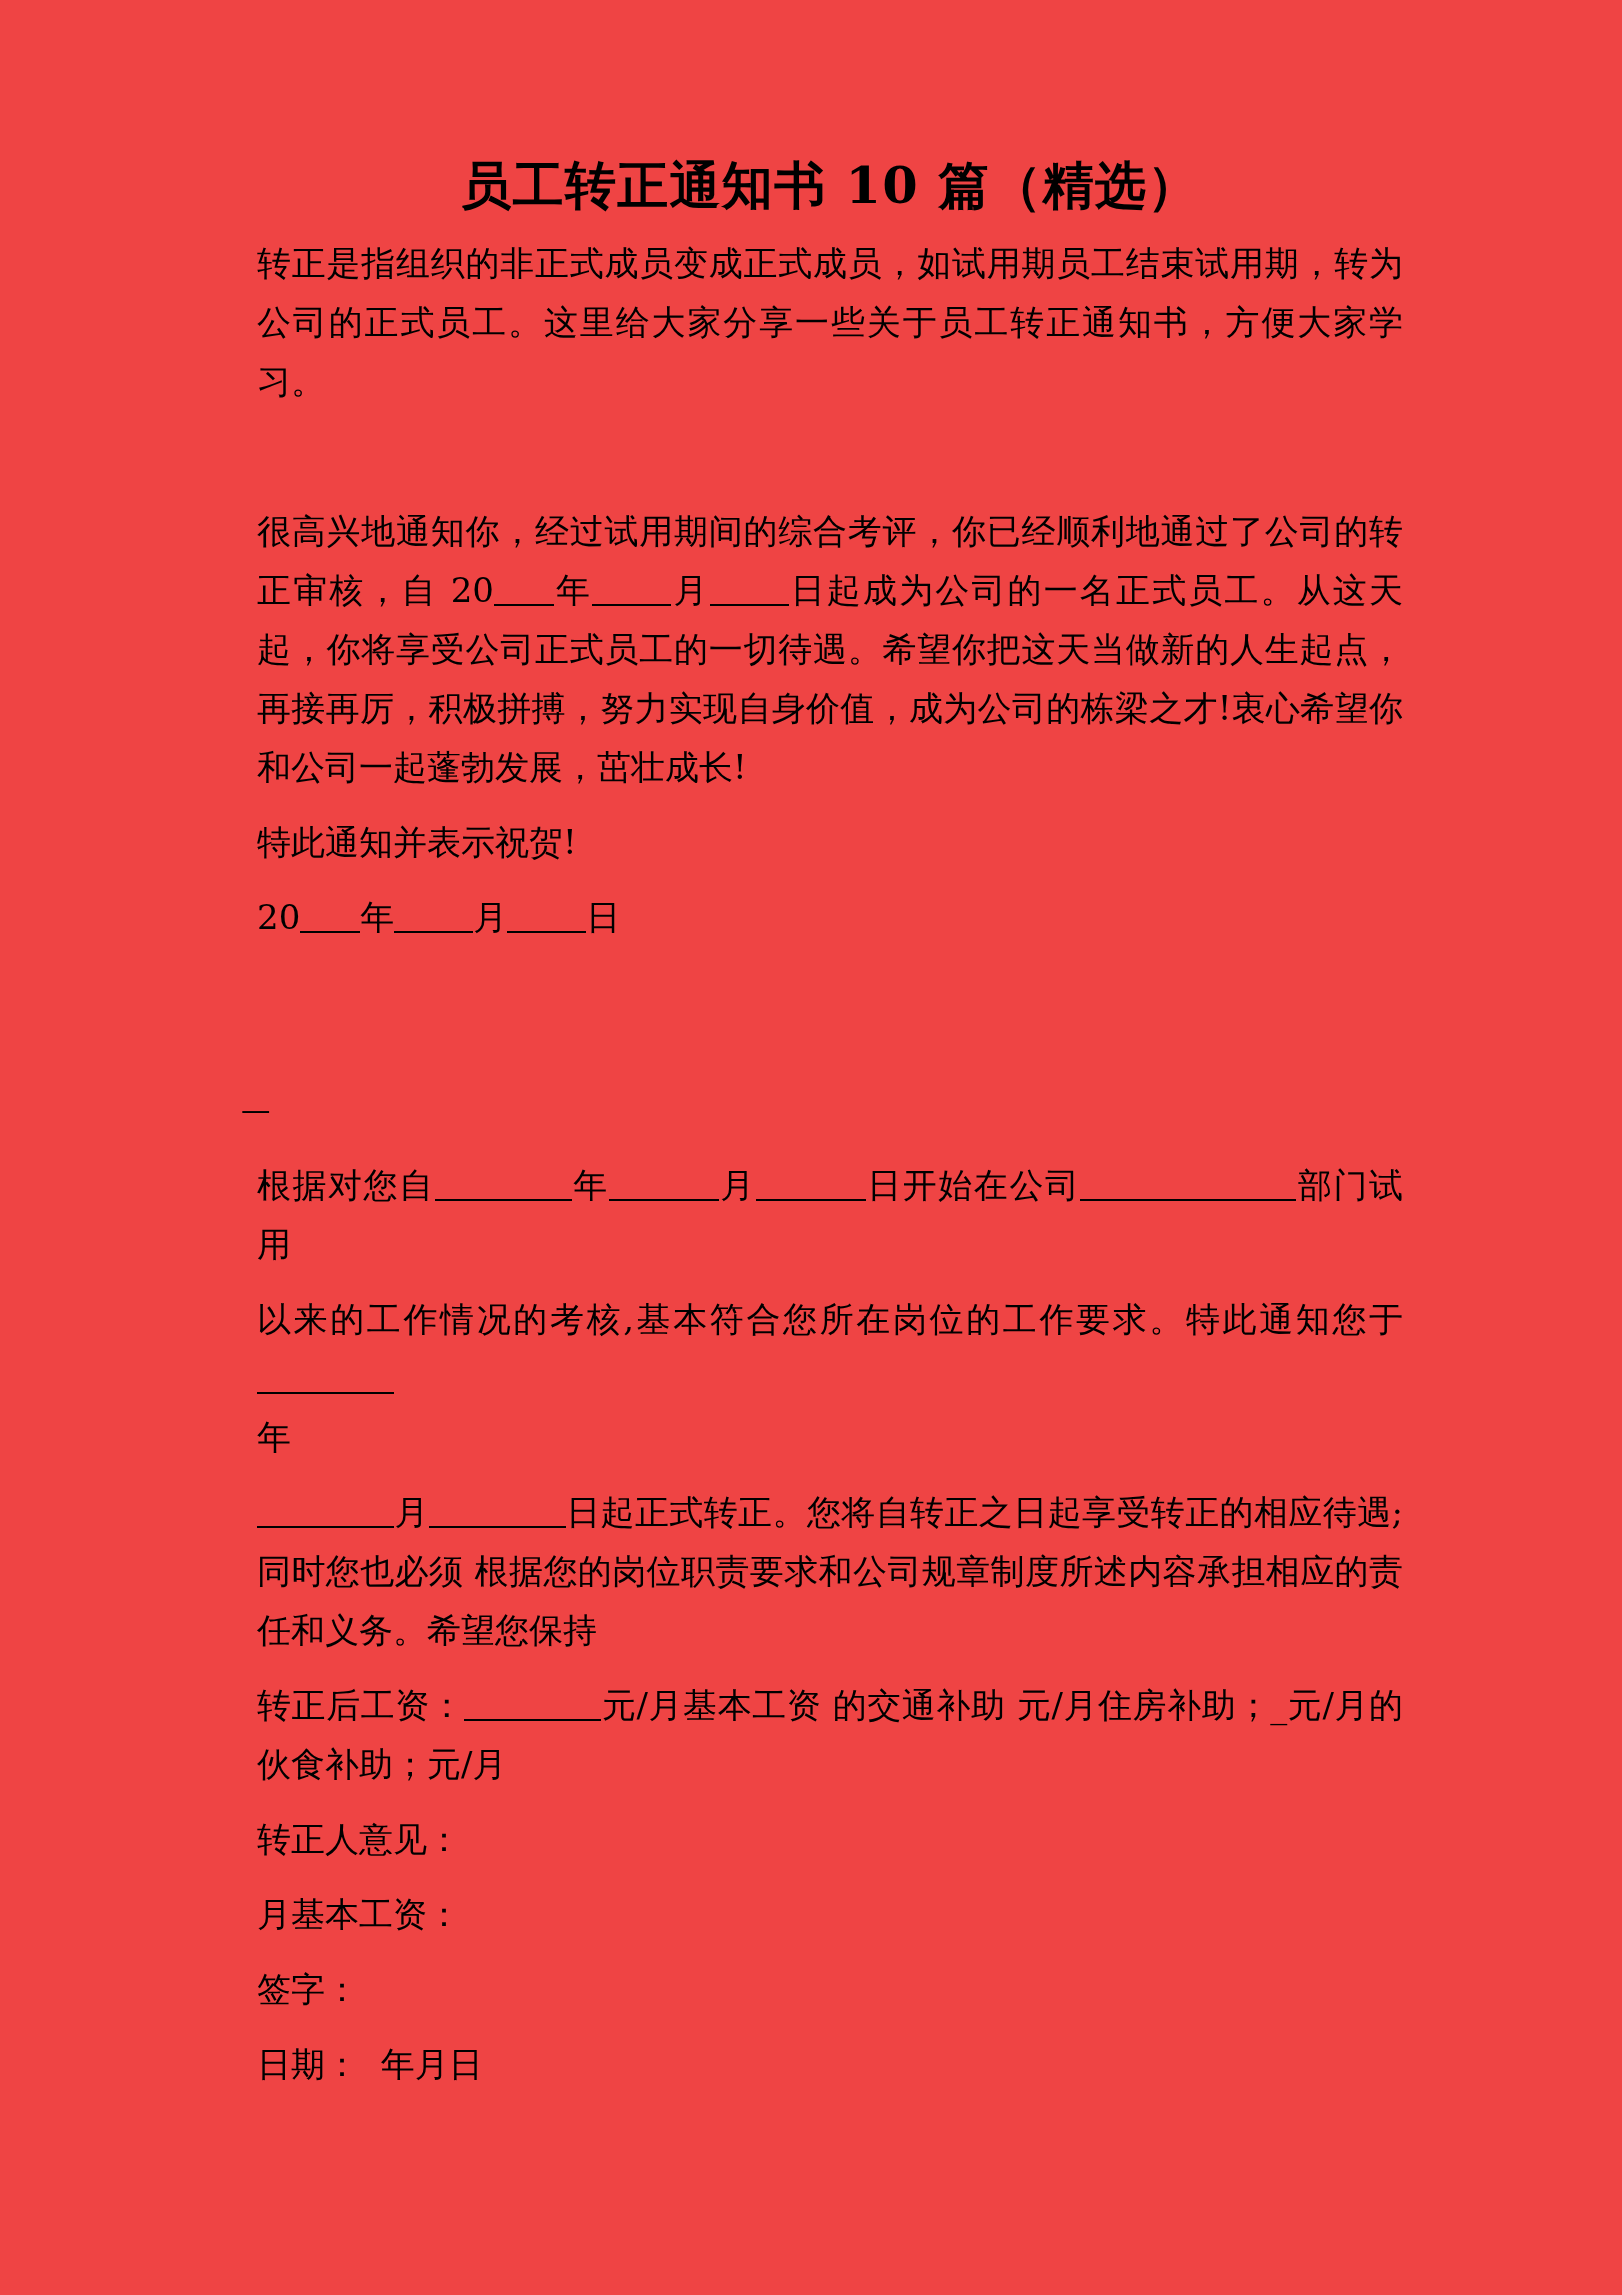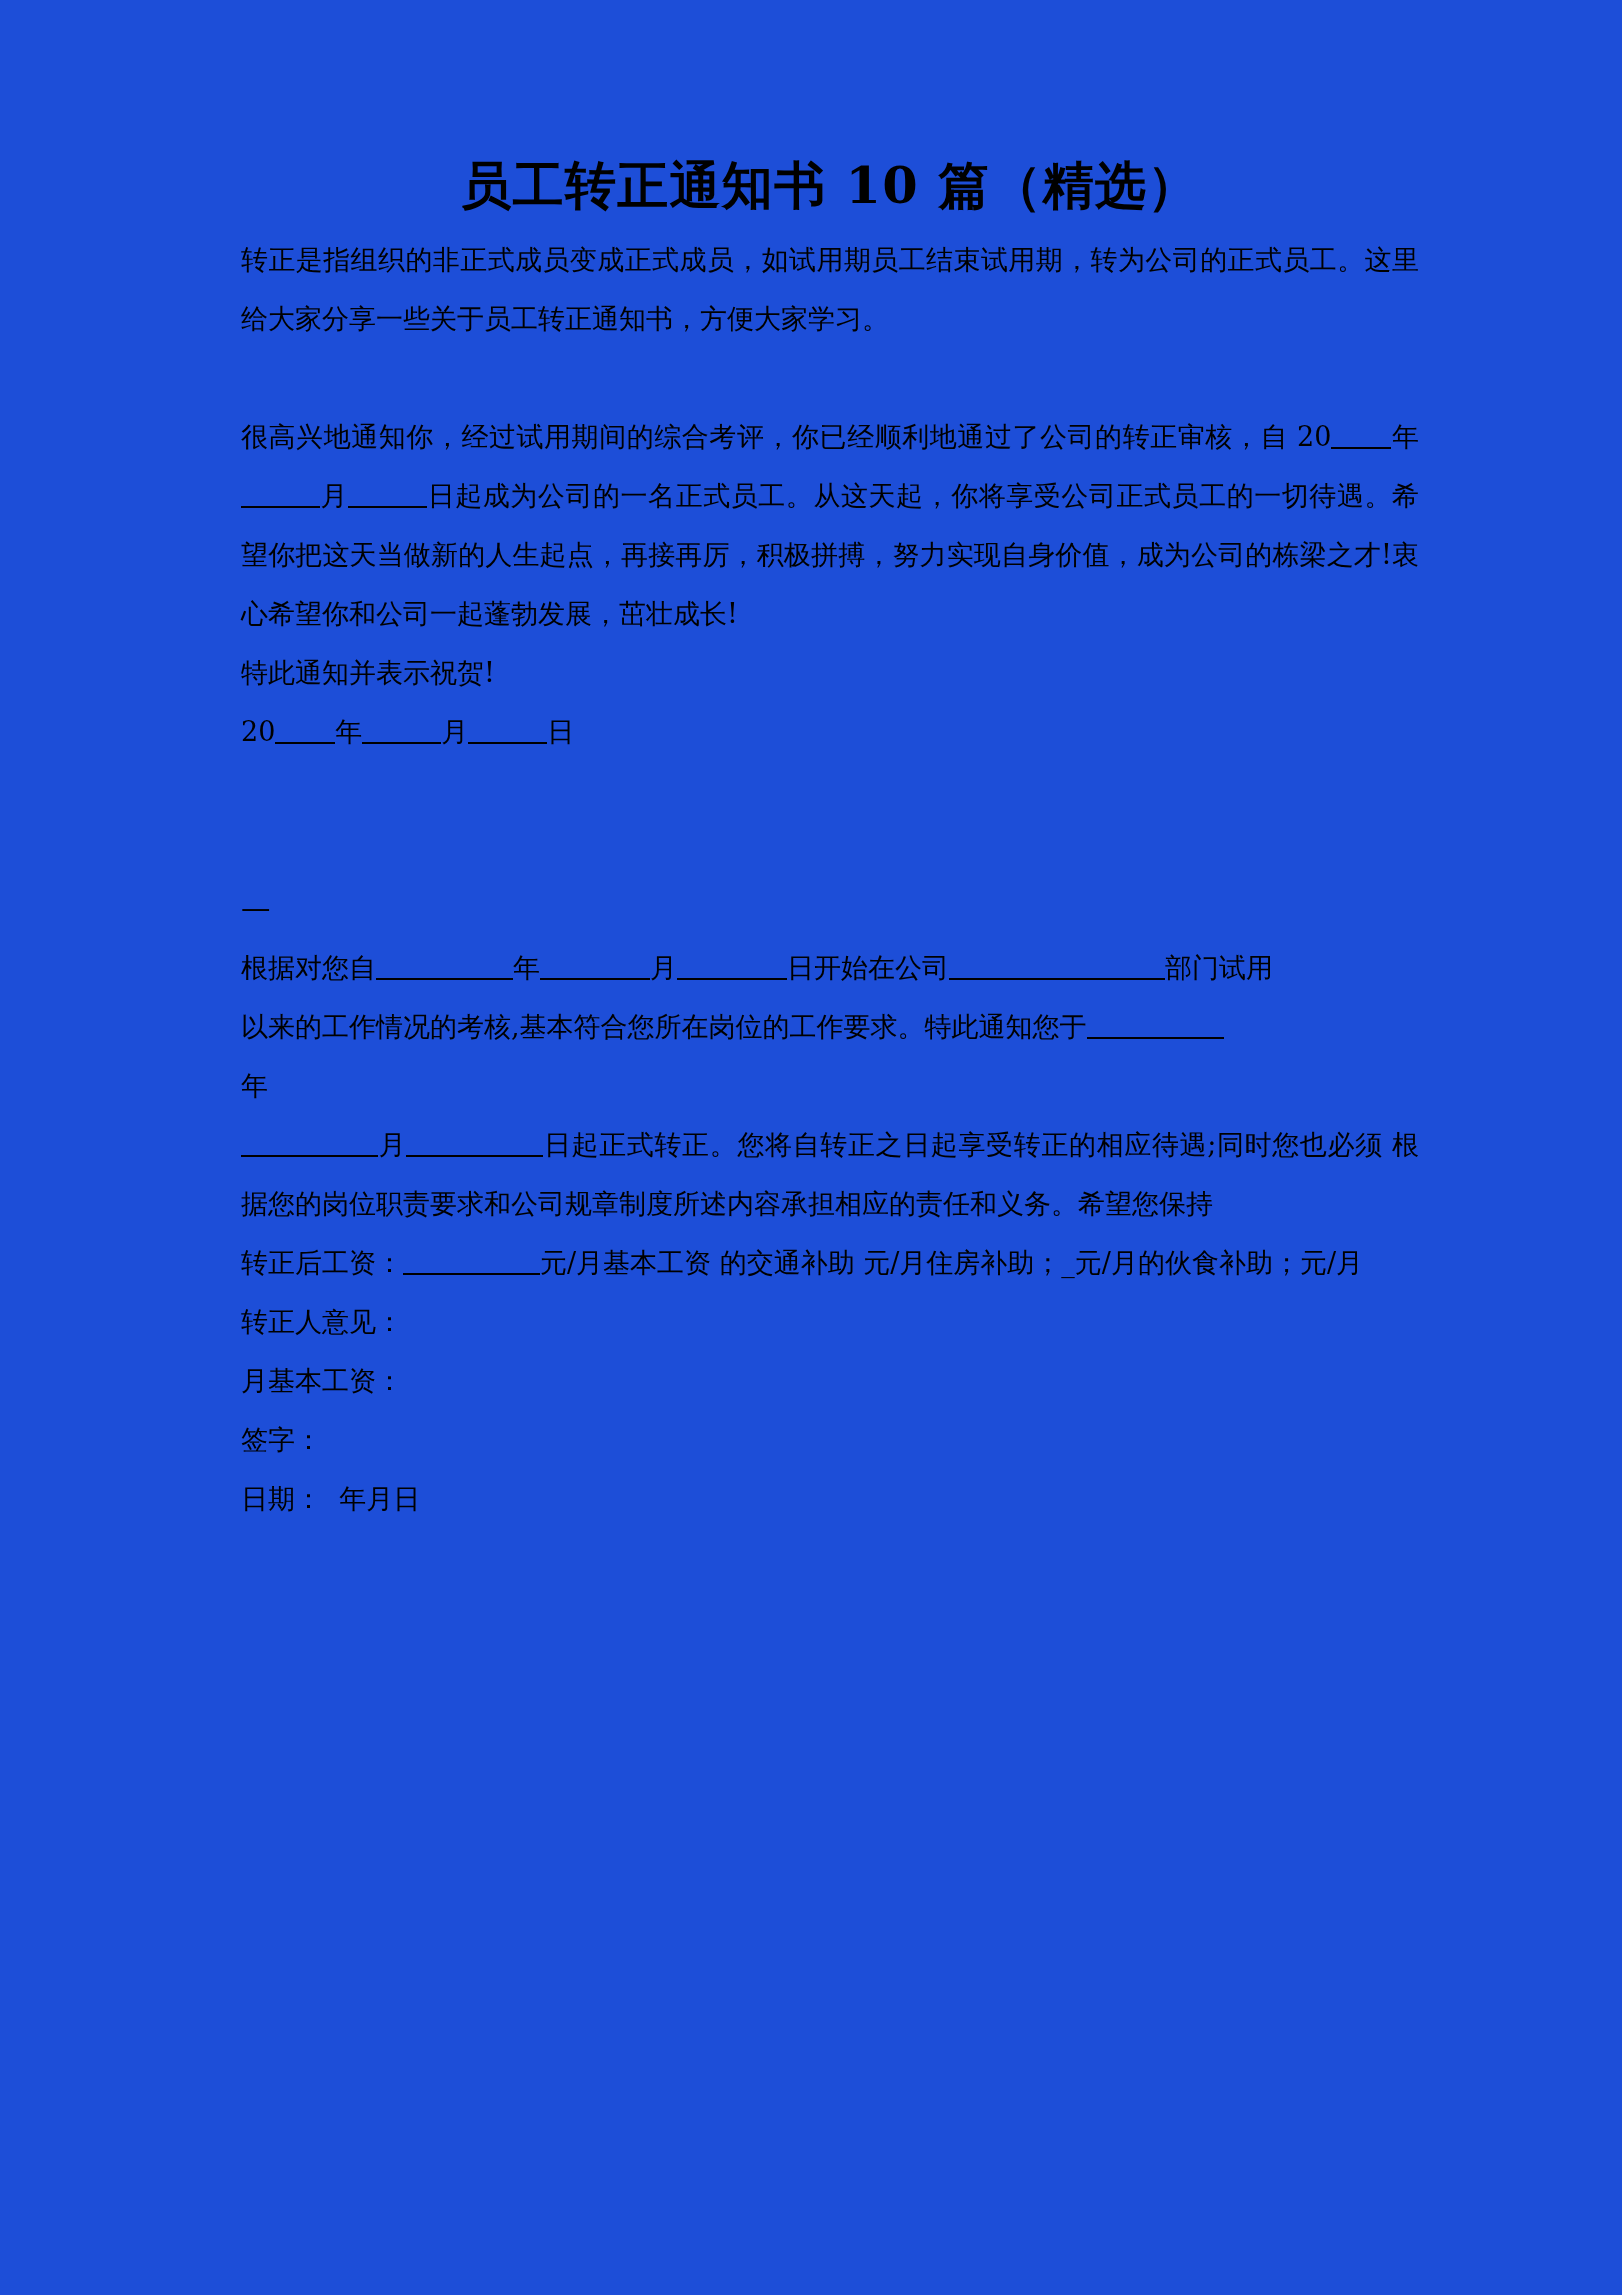--- a/index.html
+++ b/index.html
@@ -8,21 +8,21 @@
     background: #ffffff;
   }
   body {
     font-family: "DejaVu Serif", "Liberation Serif", serif;
     color: #000000;
   }
   .page {
     position: relative;
     width: 1623px;
     height: 2295px;
-    background: #1d4ed8;
+    background: #ef4444;
     box-sizing: border-box;
     overflow: hidden;
   }
   .content {
     position: absolute;
     left: 241px;
     top: 154px;
     width: 1178px;
   }
 
@@ -30,25 +30,25 @@
     font-size: 51px;
     font-weight: bold;
     text-align: center;
     line-height: 1.25;
     letter-spacing: 1.3px;
     margin: 0 0 11.8px 0;
     white-space: nowrap;
   }
 
   .para {
-    font-size: 27px;
+    font-size: 34px;
     line-height: 59px;
     text-align: justify;
     text-justify: inter-ideograph;
-    margin: 0;
+    margin: 16px;
     letter-spacing: 0px;
   }
 
   .blank-line {
     height: 59px;
   }
   .blank-line.big { height: 118px; }
 
   
   .sep-dash {

